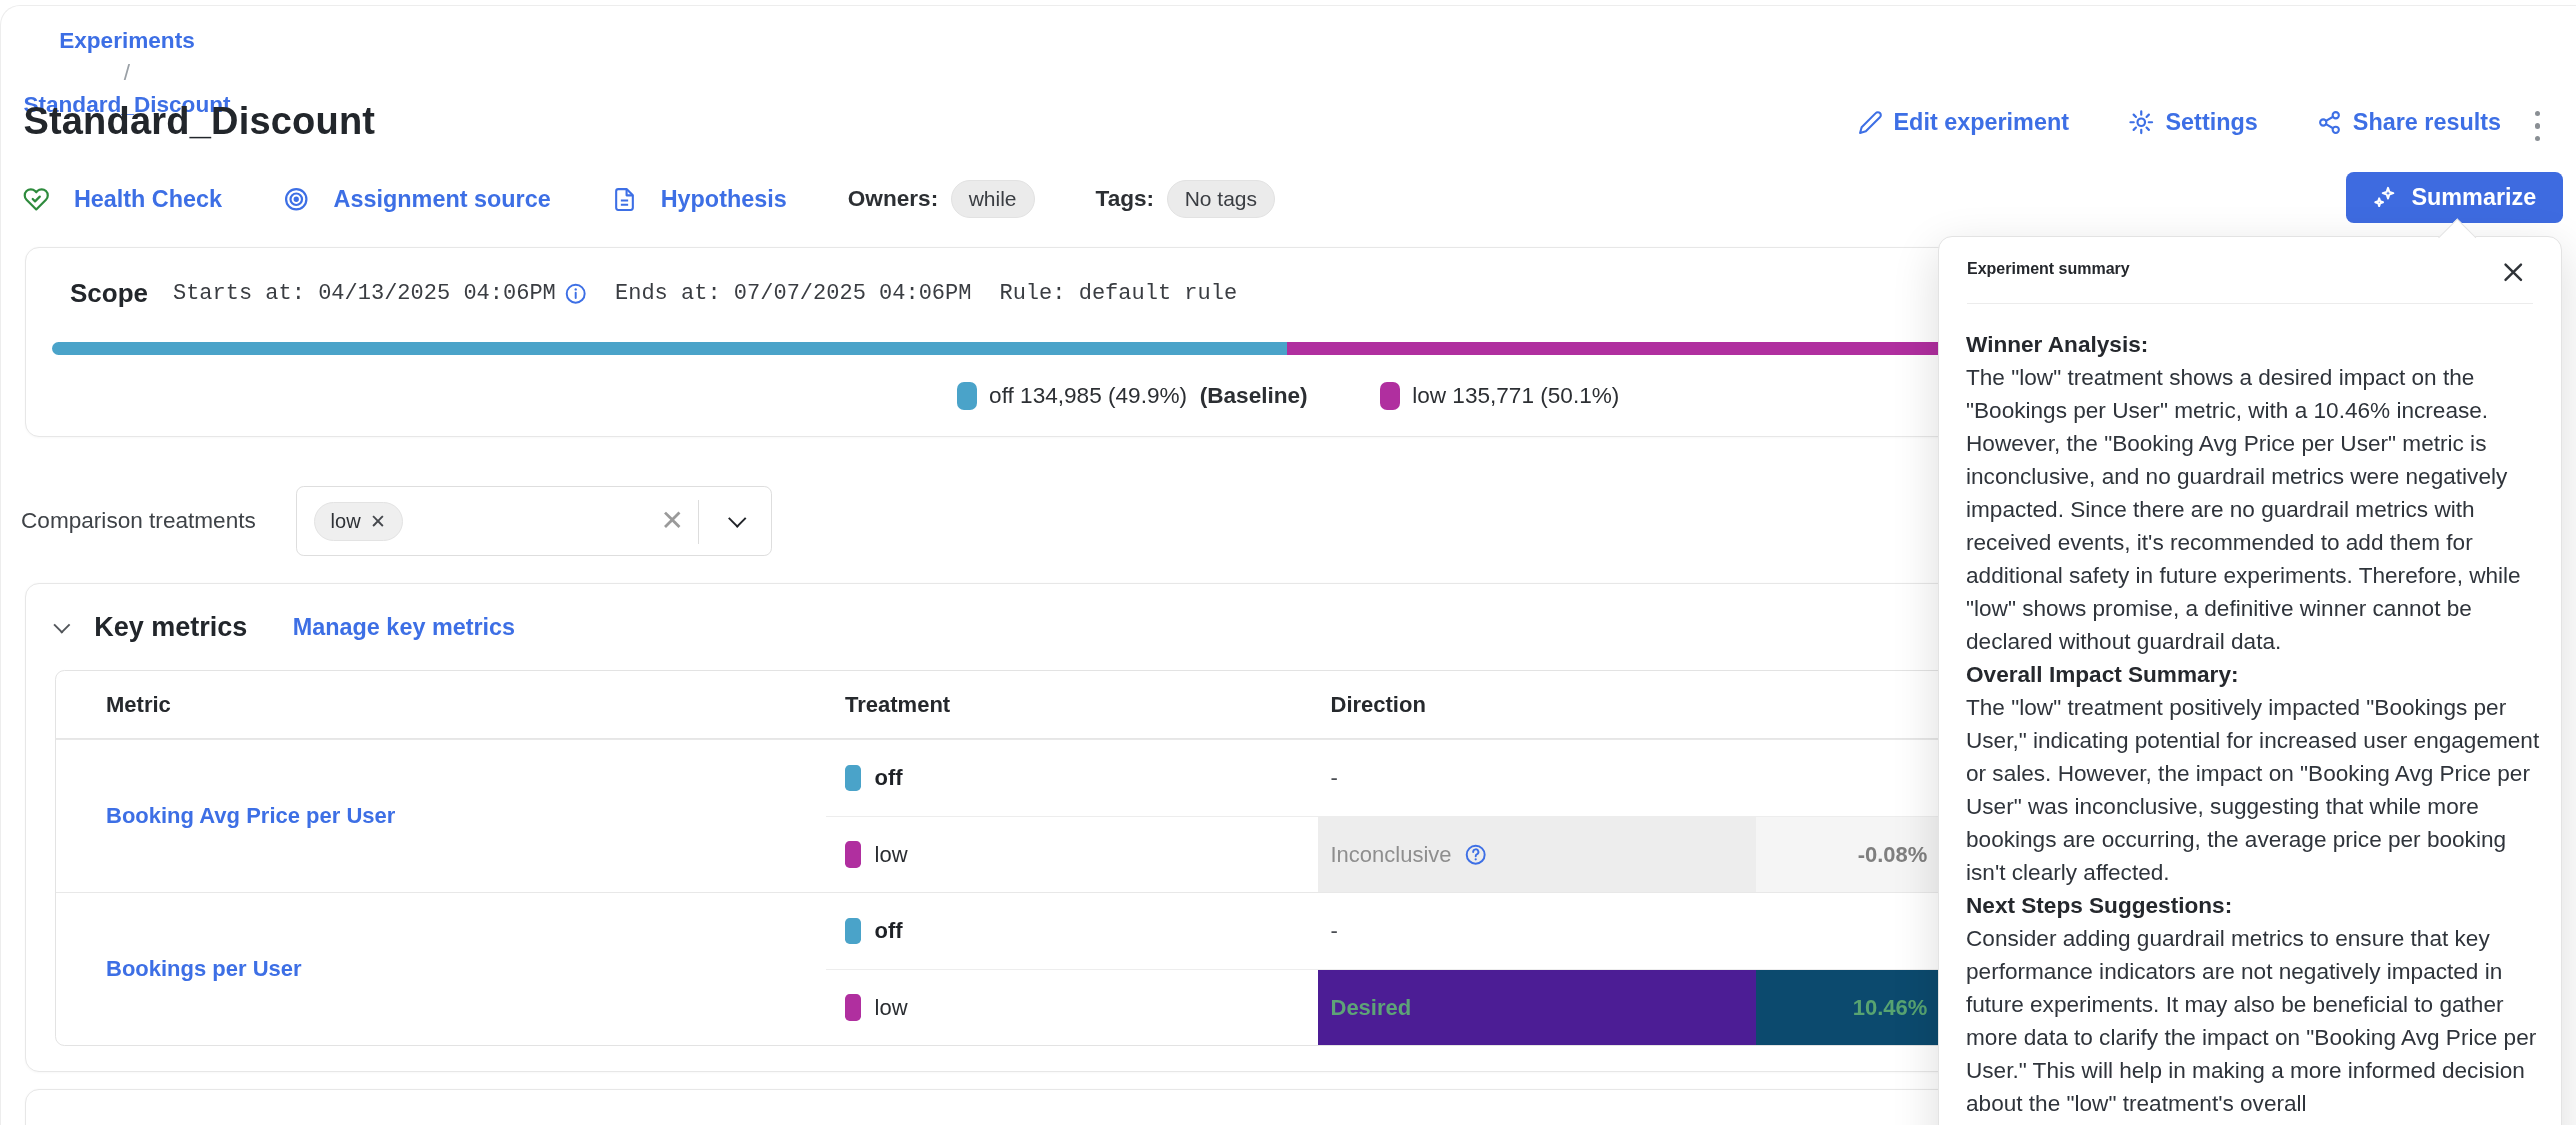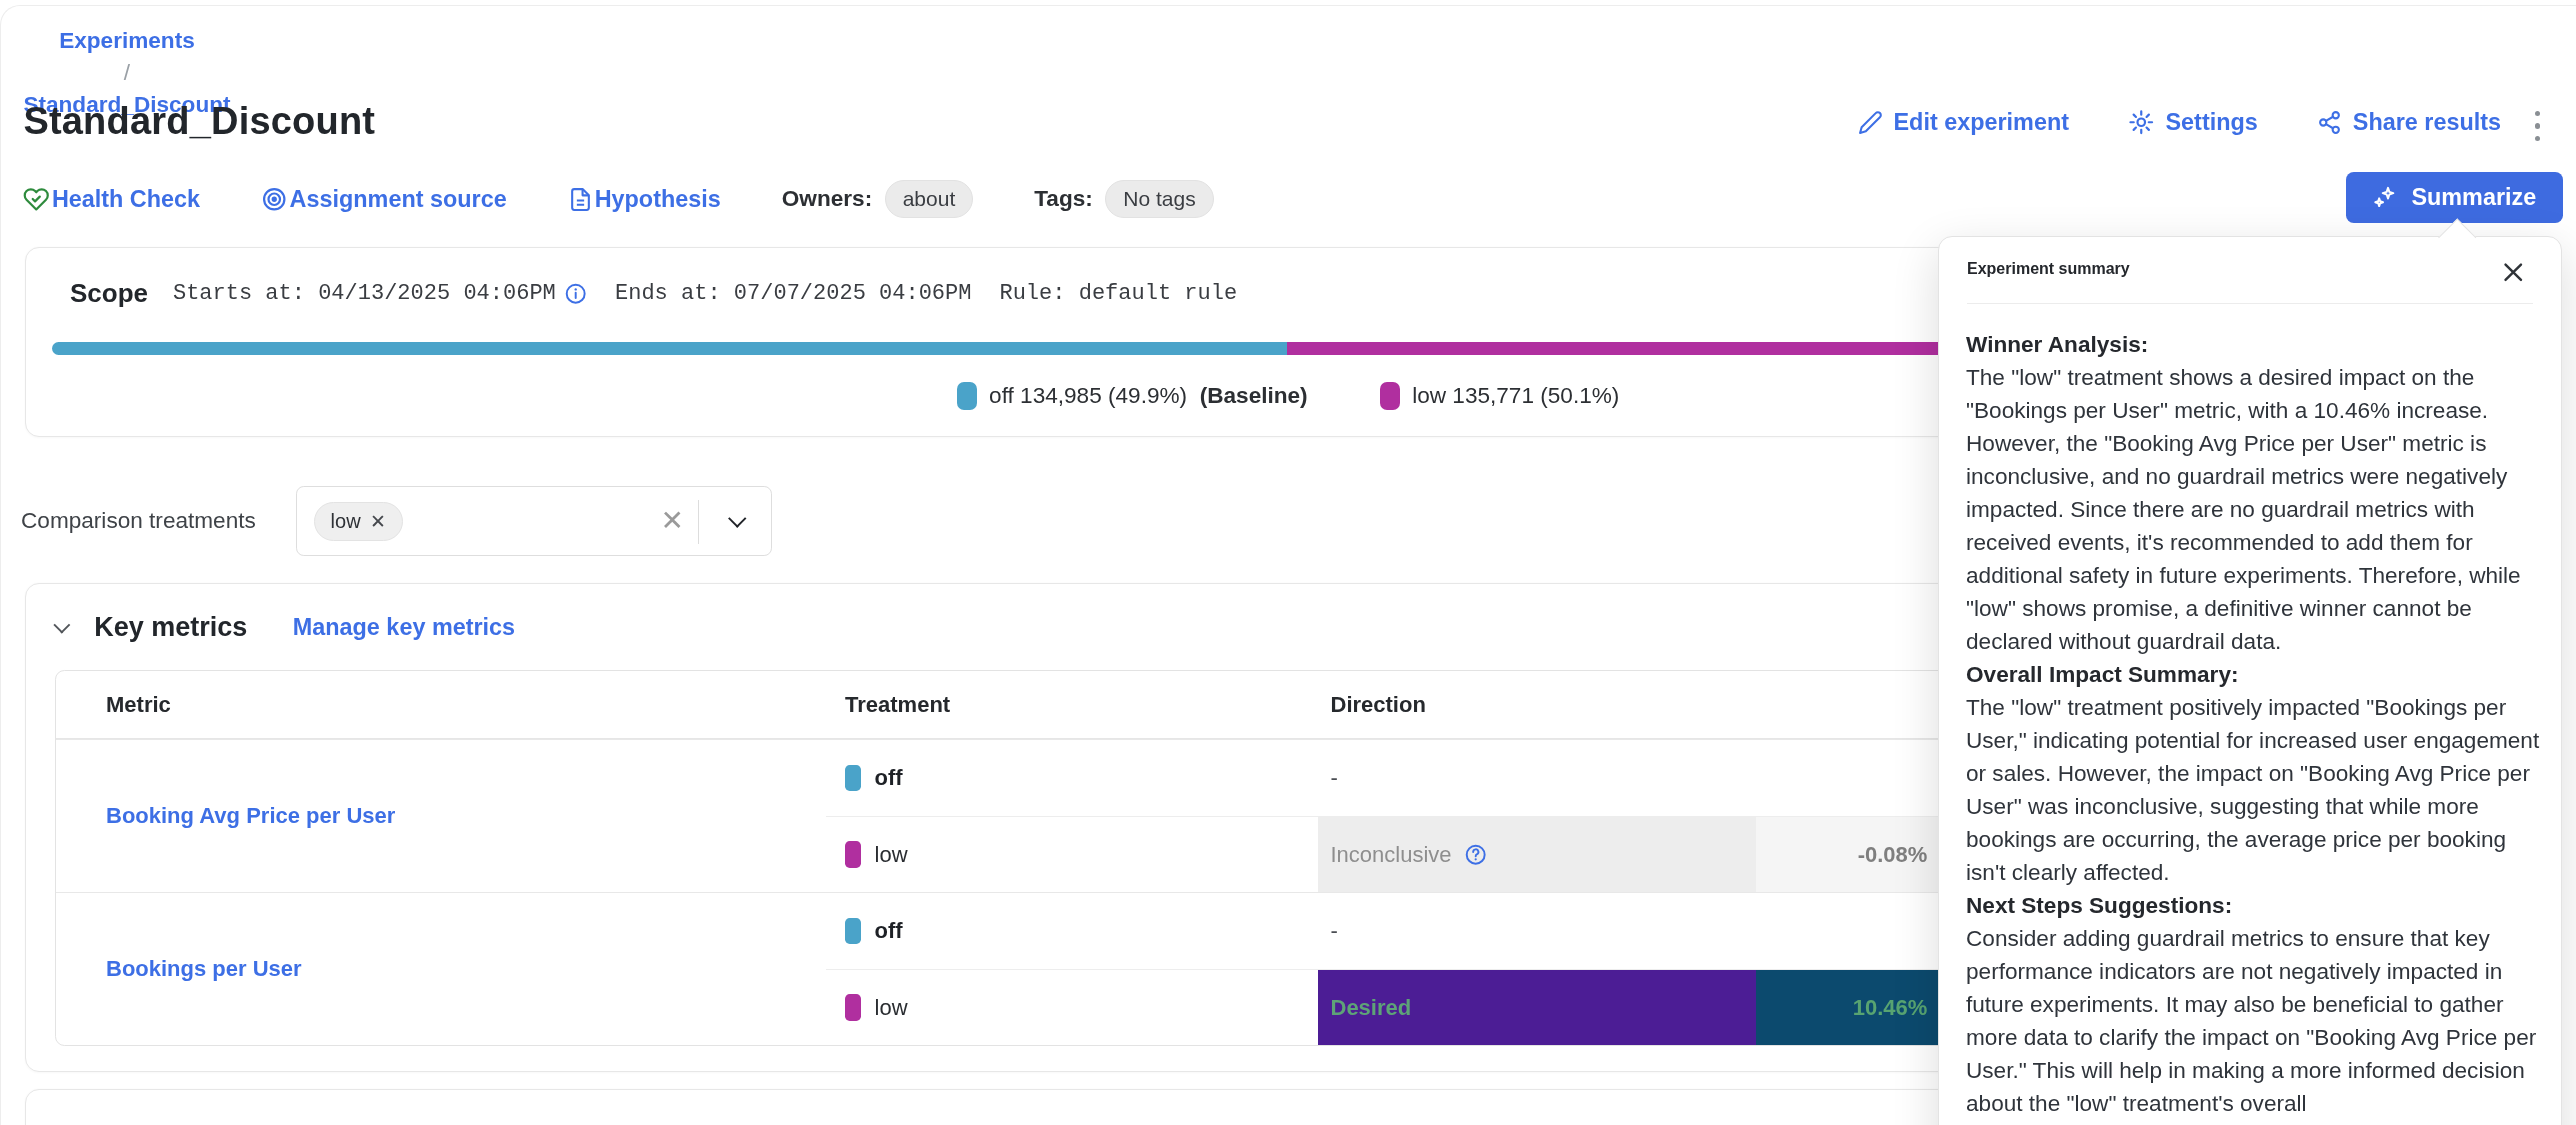--- a/index.html
+++ b/index.html
@@ -18,21 +18,21 @@
   .breadcrumb .sep { color:#9aa0a6; font-weight:400; }
   
   .page-title { position:absolute; left:23.4px; top:100px; font-size:38px; font-weight:700; letter-spacing:0.2px; }
   .actions { position:absolute; right:75px; top:109px; display:flex; gap:59px; align-items:center; }
   .action { display:flex; align-items:center; gap:11px; color:#3d6fe5; font-size:23.4px; font-weight:600; cursor:pointer; }
   .action svg { stroke:#3d6fe5; }
   .kebab { position:absolute; right:31px; top:106px; display:flex; flex-direction:column; gap:7px; padding:4.7px; cursor:pointer; }
   .kebab i { width:5.5px; height:5.5px; border-radius:50%; background:#8a8f94; }
   
   .meta { position:absolute; left:23.4px; top:175px; display:flex; align-items:center; gap:61px; height:48px; }
-  .meta .mlink { display:flex; align-items:center; gap:2px; color:#3d6fe5; font-size:23.4px; font-weight:600; cursor:pointer; }
+  .meta .mlink { display:flex; align-items:center; gap:24px; color:#3d6fe5; font-size:23.4px; font-weight:600; cursor:pointer; }
   .meta .mgroup { display:flex; align-items:center; gap:12.5px; font-size:22.6px; font-weight:600; color:#2c2f33; }
   .pill { background:#ebebeb; border:0.8px solid #e2e2e2; border-radius:780px; padding:6.2px 17px; font-size:21px; font-weight:400; color:#3a3d42; }
   .summarize {
     position:absolute; right:13.3px; top:172px; height:51px; padding:0 26.5px; display:flex; align-items:center; gap:12.5px;
     background:#3e6be0; border:none; border-radius:7.8px; color:#fff; font-size:23.4px; font-weight:600; cursor:pointer;
     font-family:"Liberation Sans", sans-serif;
   }
   
   .card { position:absolute; background:#fff; border:1.2px solid #e7e7e7; border-radius:14px; box-shadow:0 0.8px 2.3px rgba(0,0,0,.03);padding-left:19px; }
   .scope-card { left:25px; top:247px; width:2526px; height:190px; }
@@ -163,21 +163,21 @@
     </div>
     <div class="mlink">
       <svg class="ic" width="25" height="25" viewBox="0 0 24 24" fill="none" stroke="#3d6fe5" stroke-width="2" stroke-linejoin="round">
           <path d="M14 2H6a2 2 0 0 0-2 2v16a2 2 0 0 0 2 2h12a2 2 0 0 0 2-2V8l-6-6z"></path>
           <path d="M14 2v6h6M8.5 13h7M8.5 17h7"></path>
         </svg>
       <span>Hypothesis</span>
     </div>
     <div class="mgroup">
       <span>Owners:</span>
-      <span class="pill">about</span>
+      <span class="pill">while</span>
     </div>
     <div class="mgroup">
       <span>Tags:</span>
       <span class="pill">No tags</span>
     </div>
   </div>
   <button class="summarize">
     <svg class="ic" width="26.5" height="26.5" viewBox="0 0 24 24" fill="none" stroke="#fff" stroke-width="1.8" stroke-linejoin="round">
         <path d="M14.5 3.5l1.2 3.6 3.6 1.2-3.6 1.2-1.2 3.6-1.2-3.6-3.6-1.2 3.6-1.2 1.2-3.6z"></path>
         <path d="M6.5 13l.9 2.6 2.6.9-2.6.9-.9 2.6-.9-2.6-2.6-.9 2.6-.9.9-2.6z"></path>

